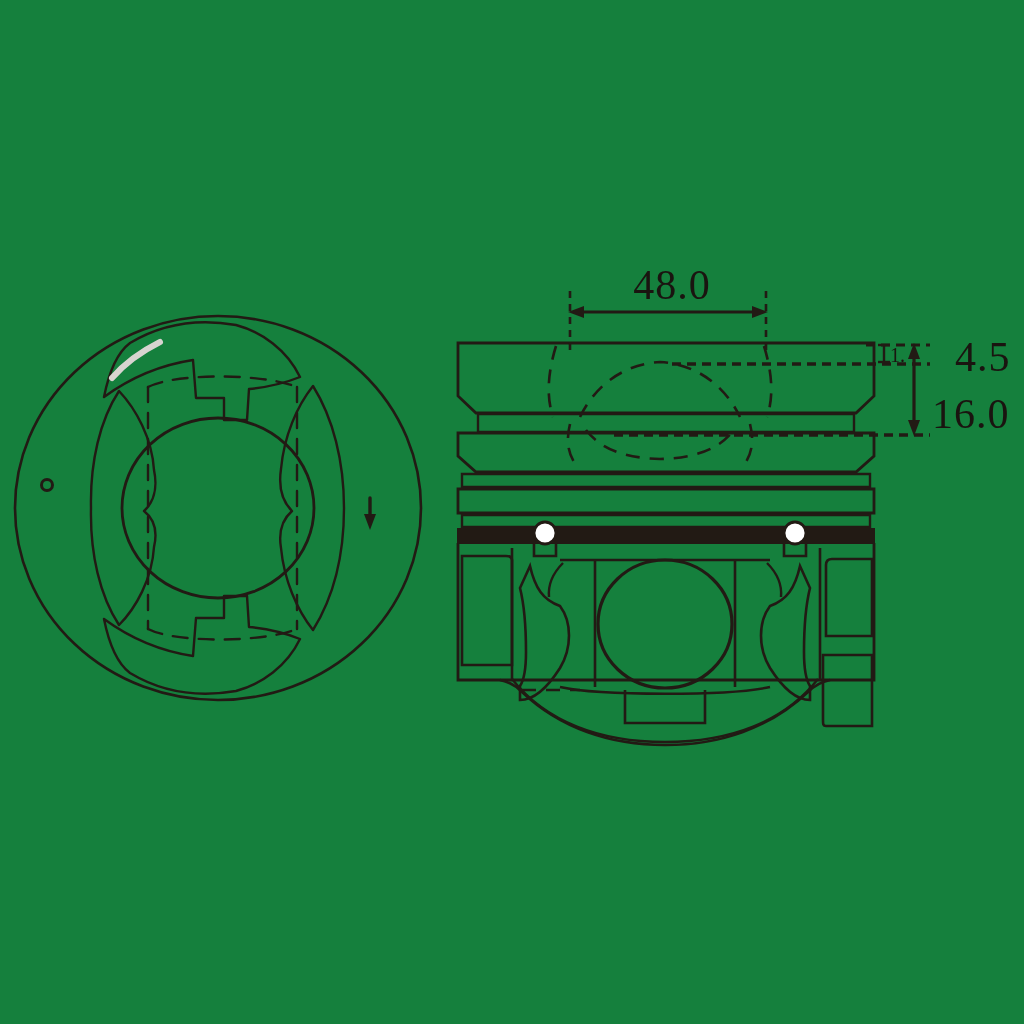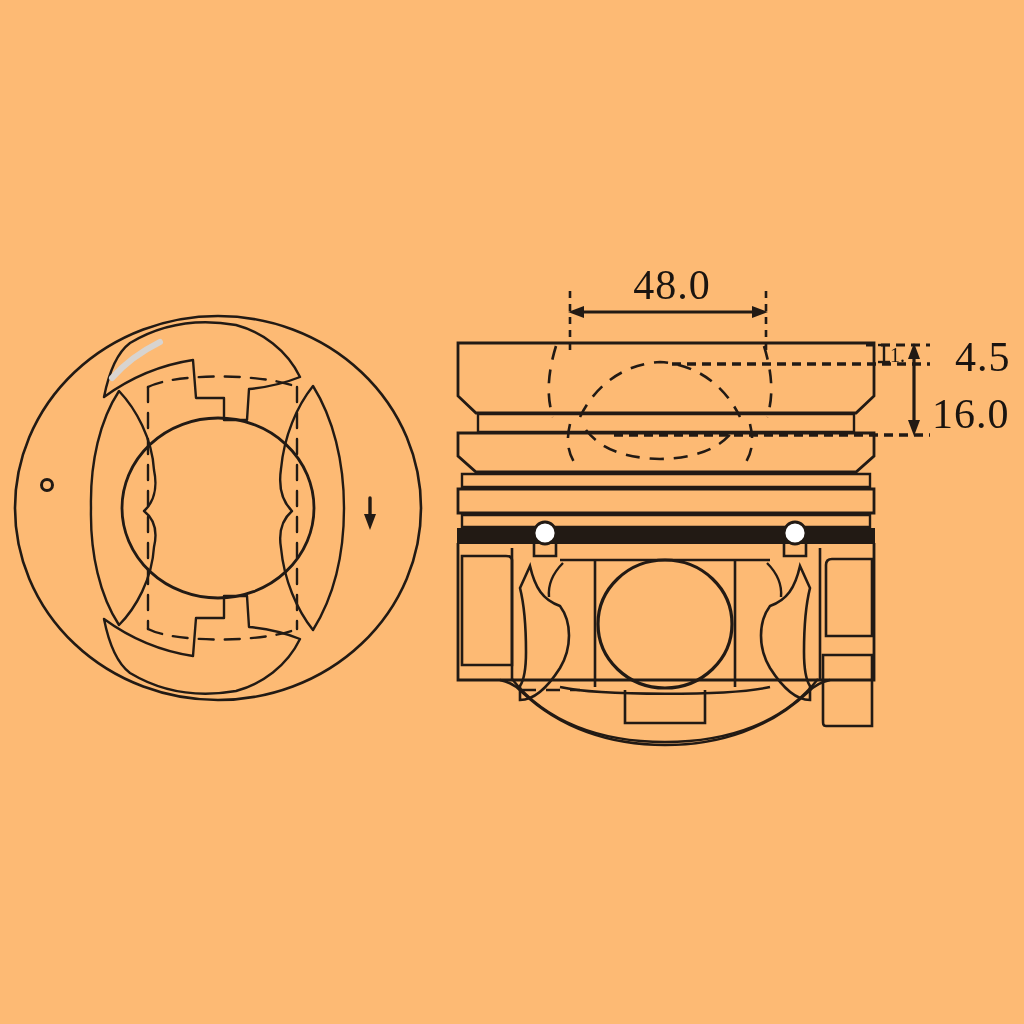--- a/index.html
+++ b/index.html
@@ -10,21 +10,21 @@
   body {
     width: 1024px;
     height: 1024px;
     font-family: "Liberation Serif", serif;
     overflow: hidden;
   }
   #drawing-root {
     position: relative;
     width: 1024px;
     height: 1024px;
-    background: #fdba74;
+    background: #15803d;
   }
   svg#piston-svg {
     position: absolute;
     left: 0;
     top: 0;
     width: 1024px;
     height: 1024px;
     display: block;
   }
   .dim-text {

